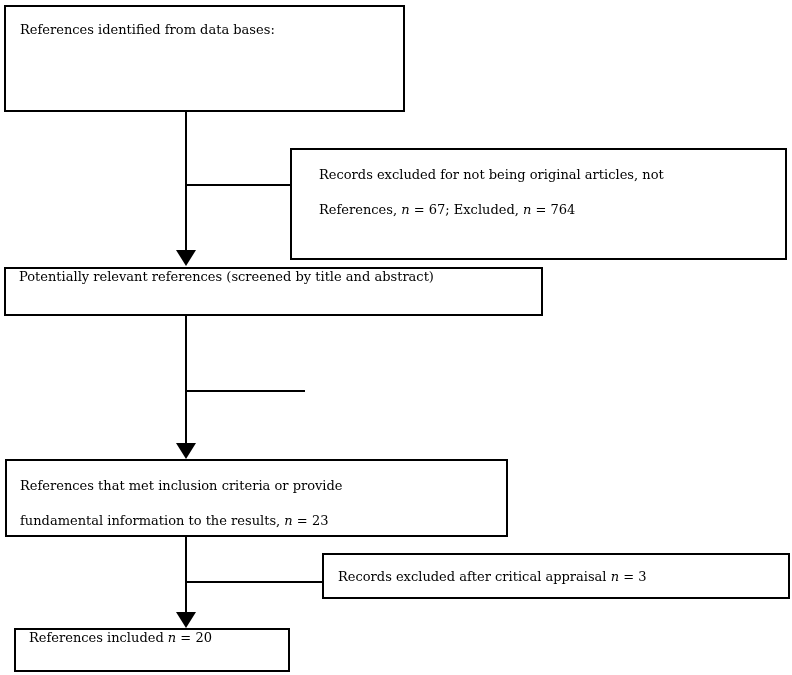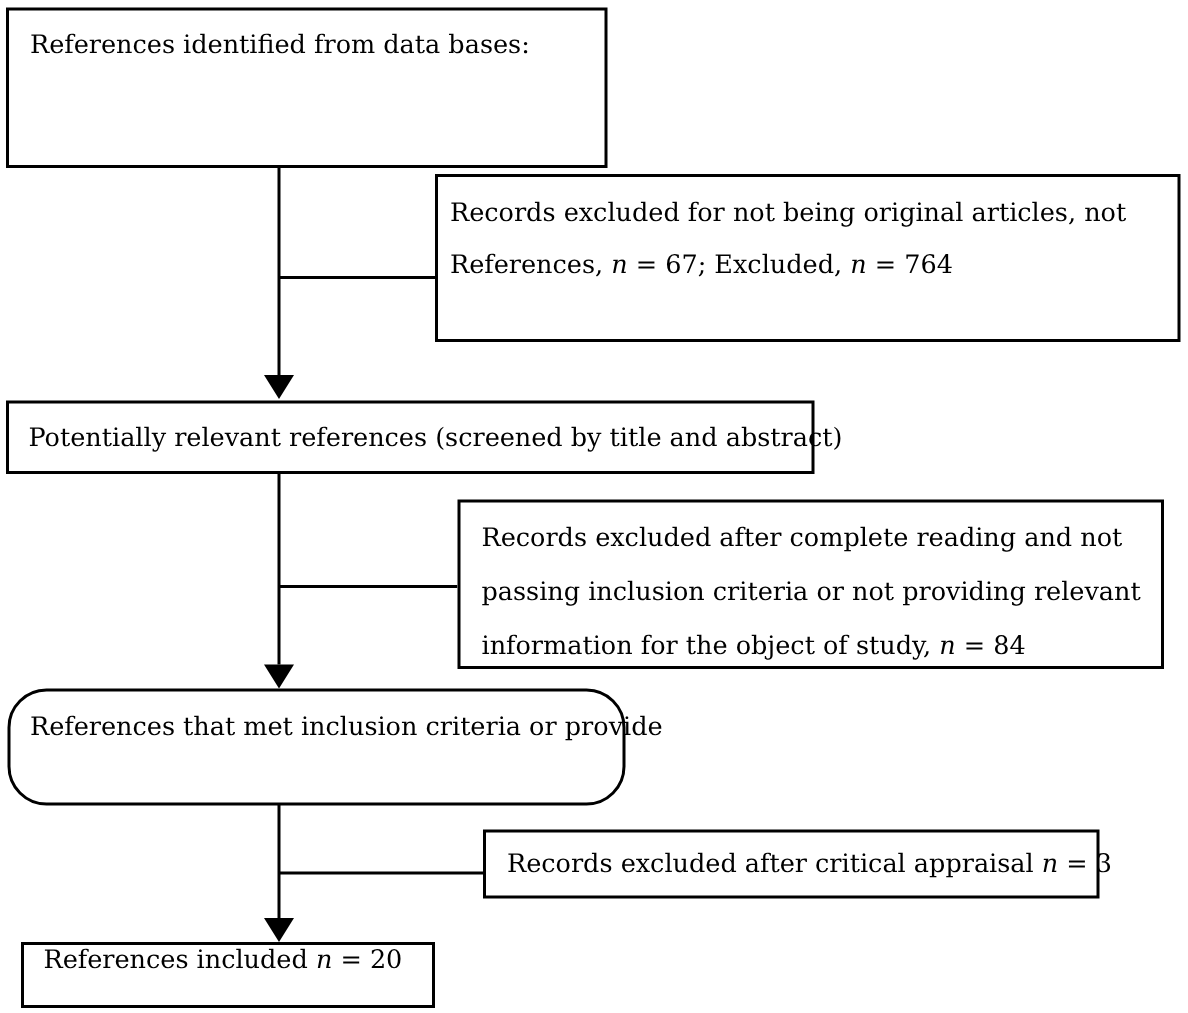--- a/index.html
+++ b/index.html
@@ -14,32 +14,32 @@
     background:var(--bg);
     font-family:"DejaVu Serif", serif;
     color:var(--text);
     overflow:hidden;
   }
   .box{
     position:absolute;
     box-sizing:border-box;
     background:var(--bg);
     border:2px solid var(--line);
-    font-size:17px;
+    font-size:13px;
   }
   .box .line{white-space:nowrap;}
   .it{font-style:italic;}
 
   
   #b-identified{left:4px;top:5px;width:401px;height:107px;padding:8px 8px 0 14px;line-height:30px;}
-  #b-excluded-screening{left:290px;top:116px;width:497px;height:112px;padding:7px 8px 0 8px;line-height:35px;}
-  #b-screened{left:4px;top:267px;width:539px;height:49px;padding-left:13px;display:flex;flex-direction:column;justify-content:center;}
+  #b-excluded-screening{left:290px;top:148px;width:497px;height:112px;padding:7px 8px 0 27px;line-height:35px;}
+  #b-screened{left:4px;top:267px;width:539px;height:49px;padding-left:13px;display:flex;flex-direction:column;justify-content:flex-start;}
   #b-excluded-fulltext{left:305px;top:333px;width:471px;height:113px;padding:6px 8px 0 14px;line-height:36px;}
-  #b-met-criteria{left:5px;top:459px;width:412px;height:78px;padding:7px 8px 0 13px;line-height:35px;border-radius:26px;}
-  #b-excluded-appraisal{left:322px;top:553px;width:411px;height:46px;padding-left:14px;display:flex;flex-direction:column;justify-content:center;}
+  #b-met-criteria{left:5px;top:459px;width:503px;height:78px;padding:7px 8px 0 13px;line-height:35px;}
+  #b-excluded-appraisal{left:322px;top:553px;width:468px;height:46px;padding-left:14px;display:flex;flex-direction:column;justify-content:center;}
   #b-included{left:14px;top:628px;width:276px;height:44px;padding-left:13px;display:flex;flex-direction:column;justify-content:flex-start;}
 
   
   .vl{position:absolute;width:2px;background:var(--line);left:185px;}
   .hl{position:absolute;height:2px;background:var(--line);}
   .arrowhead{position:absolute;width:0;height:0;left:176px;
     border-left:10px solid transparent;border-right:10px solid transparent;
     border-top:16px solid var(--line);}
   #v1{top:111px;height:139px;}
   #v2{top:315px;height:128px;}
@@ -70,28 +70,24 @@
     </div>
 
   <div class="box" id="b-screened">
       <div class="line"><span>Potentially relevant references (screened by title and abstract)</span></div>
     </div>
 
   <div class="vl" id="v2"></div>
   <div class="hl" id="h2"></div>
   <div class="arrowhead" id="a2"></div>
 
-  <div class="box" id="b-excluded-fulltext">
-      <div class="line"><span>Records excluded after complete reading and not</span></div>
-      <div class="line"><span>passing inclusion criteria or not providing relevant</span></div>
-      <div class="line"><span>information for the object of study, </span><span class="it">n</span><span> = 84</span></div>
-    </div>
 
   <div class="box" id="b-met-criteria">
       <div class="line"><span>References that met inclusion criteria or provide</span></div>
+      <div class="line"><span>fundamental information to the results, </span><span class="it">n</span><span> = 23</span></div>
     </div>
 
   <div class="vl" id="v3"></div>
   <div class="hl" id="h3"></div>
   <div class="arrowhead" id="a3"></div>
 
   <div class="box" id="b-excluded-appraisal">
       <div class="line"><span>Records excluded after critical appraisal </span><span class="it">n</span><span> = 3</span></div>
     </div>
 

